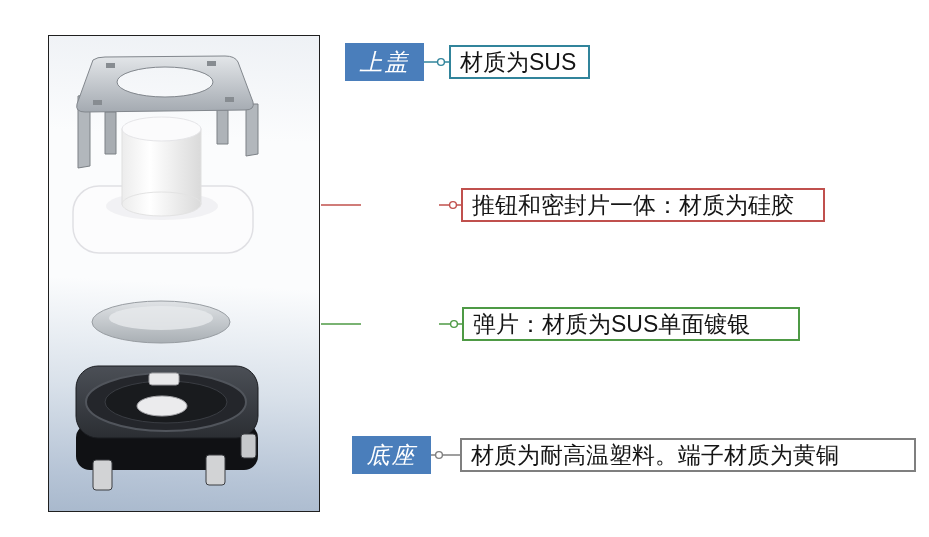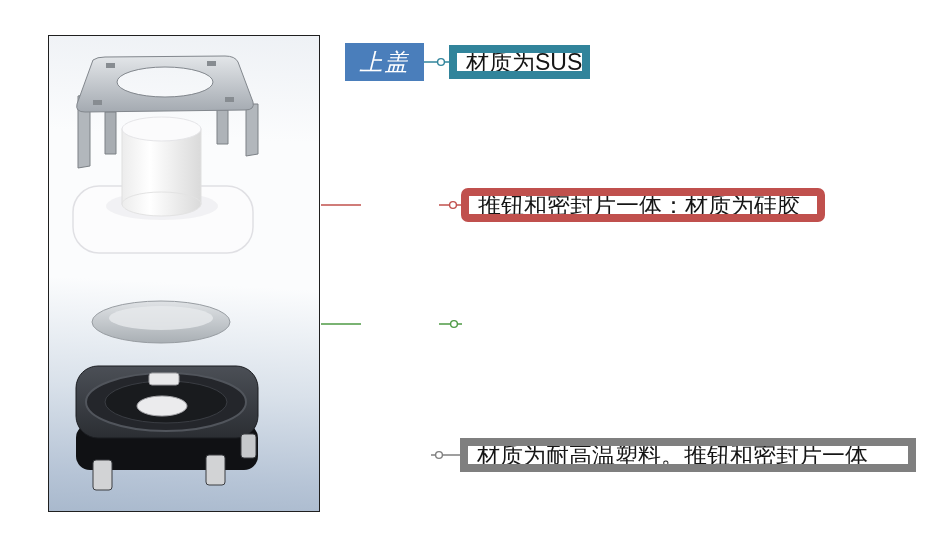--- a/index.html
+++ b/index.html
@@ -32,27 +32,27 @@
   .part-label {
     position:absolute; z-index:2;
     width:79px; height:38px;
     background:#4A7EBB; color:#ffffff;
     font-style:italic; font-size:23px; letter-spacing:2px;
     display:flex; align-items:center; justify-content:center;
   }
   .part-desc {
     position:absolute; z-index:2;
     height:34px; background:#ffffff;
-    border:8px solid #f9a8d4;
+    border:2px solid #f9a8d4;
     display:flex; align-items:center;
     padding:0 9px;
     font-size:23px; color:#151515; white-space:nowrap; overflow:hidden;
   }
   .d0 { border-color:#31849B; }
-  .d1 { border-color:#C0504D;border-radius:7px; }
+  .d1 { border-color:#C0504D; }
   .d2 { border-color:#4E9A45; }
   .d3 { border-color:#7F7F7F; }
 </style>
 </head>
 <body>
 
 <div class="canvas">
 
   <div class="image-panel">
     <svg class="illustration" width="269" height="474" viewBox="0 0 269 474">
@@ -135,18 +135,20 @@
       <line class="c2" x1="439" y1="324" x2="462" y2="324"></line>
       <circle class="c2 dot" cx="454" cy="324" r="3.4"></circle>
     </g>
     <g>
       <line class="c3" x1="431" y1="455" x2="460" y2="455"></line>
       <circle class="c3 dot" cx="439" cy="455" r="3.4"></circle>
     </g>
   </svg>
 
   <div class="part-label" style="left:345px; top:43px;">上盖</div>
+  <div class="part-label" style="left:352px; top:436px;">底座</div>
 
   <div class="part-desc d0" style="left:449px; top:45px; width:141px;">材质为SUS</div>
   <div class="part-desc d1" style="left:461px; top:188px; width:364px;">推钮和密封片一体：材质为硅胶</div>
-  <div class="part-desc d3" style="left:460px; top:438px; width:456px;">材质为耐高温塑料。推钮和密封片一体</div>
+  <div class="part-desc d2" style="left:462px; top:307px; width:338px;">弹片：材质为SUS单面镀银</div>
+  <div class="part-desc d3" style="left:460px; top:438px; width:456px;">材质为耐高温塑料。端子材质为黄铜</div>
 
 </div>
 
 </body></html>

